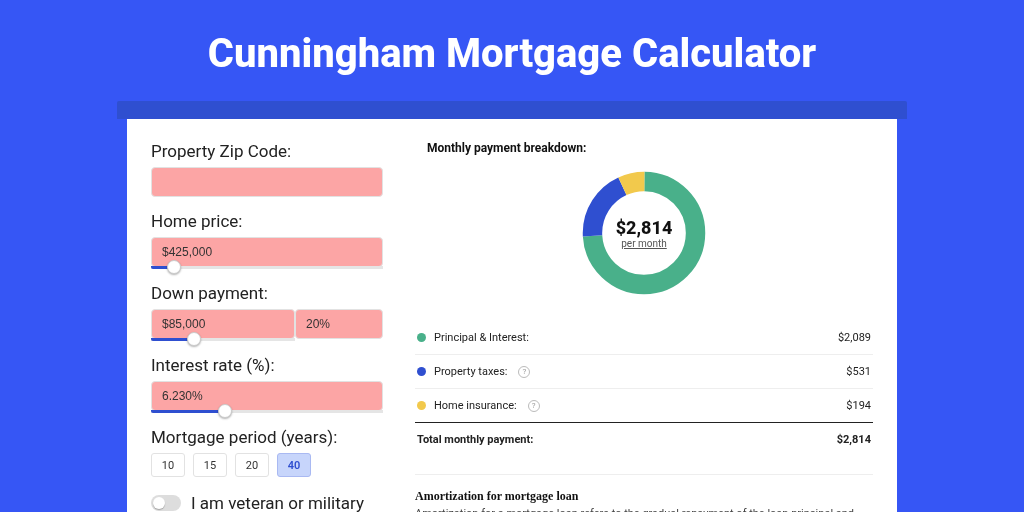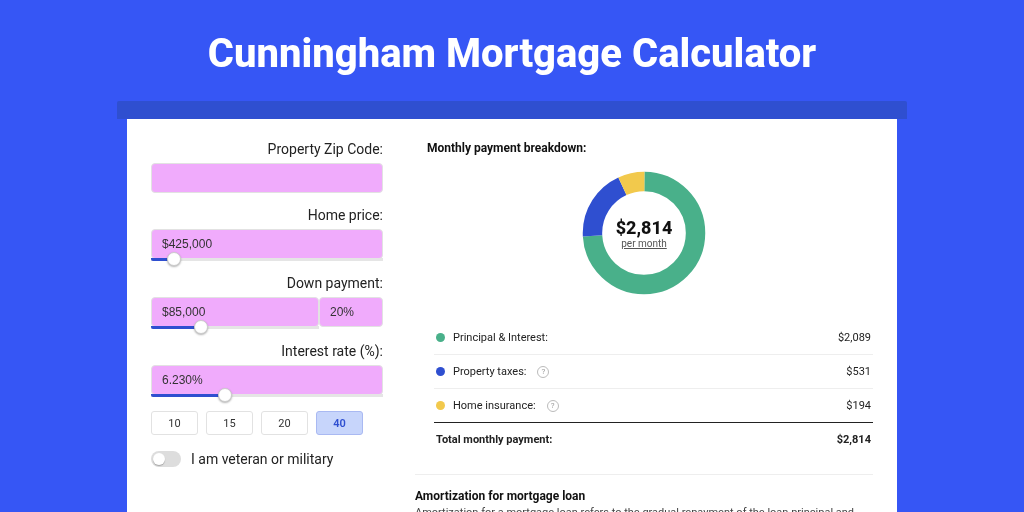--- a/index.html
+++ b/index.html
@@ -36,30 +36,29 @@
   }
   .left {
     width: 280px;
     padding: 28px 24px 0 24px;
   }
   .right {
     flex: 1;
     padding: 28px 24px 0 8px;
   }
   .lbl {
-    font-size: 14px;
+    font-size: 17px;
     color: #222;
     margin-bottom: 6px;
-    text-align: right;
   }
   .inp {
     width: 100%;
     height: 30px;
     border: 1px solid #e2e2e2;
-    background: #f0abfc;
+    background: #fca5a5;
     border-radius: 4px;
     font-size: 12px;
     padding: 0 10px;
     color: #333;
   }
   .field { margin-bottom: 14px; position: relative; }
   .slider-underline {
     height: 3px;
     background: #2f4fd0;
     margin-top: -1px;
@@ -70,24 +69,24 @@
     position: absolute;
     top: -6px;
     width: 14px; height: 14px;
     background: #fff;
     border: 1px solid #ccc;
     border-radius: 50%;
     box-shadow: 0 1px 2px rgba(0,0,0,0.3);
   }
   .row { display: flex; gap: 0; }
   .row .grow { flex: 1; }
-  .row .small { width: 64px; }
+  .row .small { width: 88px; }
   .periods { display: flex; gap: 8px; margin-top: 6px; }
   .period {
-    width: 47px; height: 24px;
+    width: 34px; height: 24px;
     border: 1px solid #e2e2e2;
     border-radius: 3px;
     font-size: 11px;
     display: flex; align-items: center; justify-content: center;
     color: #333;
     cursor: pointer;
   }
   .period.sel {
     background: #c7d5fb;
     border-color: #a9b9f2;
@@ -125,41 +124,41 @@
   .donut-center {
     position: absolute; inset: 0;
     display: flex; flex-direction: column;
     align-items: center; justify-content: center;
   }
   .donut-amount { font-size: 18px; font-weight: 800; color: #111; }
   .donut-sub { font-size: 10px; color: #555; text-decoration: underline; }
   .legend-row {
     display: flex; align-items: center; justify-content: space-between;
     border-top: 1px solid #eee; padding: 10px 2px;
-    font-size: 11px; color: #222; margin-left: 19px;
+    font-size: 11px; color: #222;
   }
   .legend-row.first { border-top: none; }
   .legend-left { display: flex; align-items: center; gap: 8px; }
   .dot { width: 9px; height: 9px; border-radius: 50%; }
   .dot.pi { background: #49b08a; }
   .dot.pt { background: #2f4fd0; }
   .dot.hi { background: #f2c94c; }
   .amount { font-weight: 400; }
   .legend-row.total { border-top: 1px solid #222; font-weight: 700; }
   .legend-row.total .amount { font-weight: 700; }
   .info-icon {
     display: inline-flex; width: 12px; height: 12px;
     border: 1px solid #bbb; border-radius: 50%;
     align-items: center; justify-content: center;
     font-size: 8px; color: #999; margin-left: 3px;
   }
   .amort {
     margin-top: 18px; border-top: 1px solid #eee; padding-top: 14px;
   }
-  .amort-title { font-size: 12px; font-weight: 700; margin-bottom: 2px; color:#111;}
+  .amort-title { font-size: 12px; font-weight: 700; margin-bottom: 2px; color:#111;font-family:Liberation Serif, serif;}
   .amort-text { font-size: 11px; color: #444; line-height: 1.5; }
   .track-grey {
     position: absolute; height: 3px; background: #e5e5e5;
     left: 0; right: 0; top: 0;
   }
 </style>
 </head>
 <body>
 
 <div class="page-title">Cunningham Mortgage Calculator</div>
@@ -206,20 +205,21 @@
       <input class="inp" value="6.230%" style="">
       <div style="position:relative; height:3px;">
         <div class="track-grey"></div>
         <div class="slider-underline" style="width:32%;">
           <div class="slider-knob" style="right:-7px;"></div>
         </div>
       </div>
     </div>
 
     <div class="field">
+      <div class="lbl">Mortgage period (years):</div>
       <div class="periods">
         <div class="period">10</div>
         <div class="period">15</div>
         <div class="period">20</div>
         <div class="period sel">40</div>
       </div>
     </div>
 
     <div class="toggle-row">
       <div class="toggle"></div>

